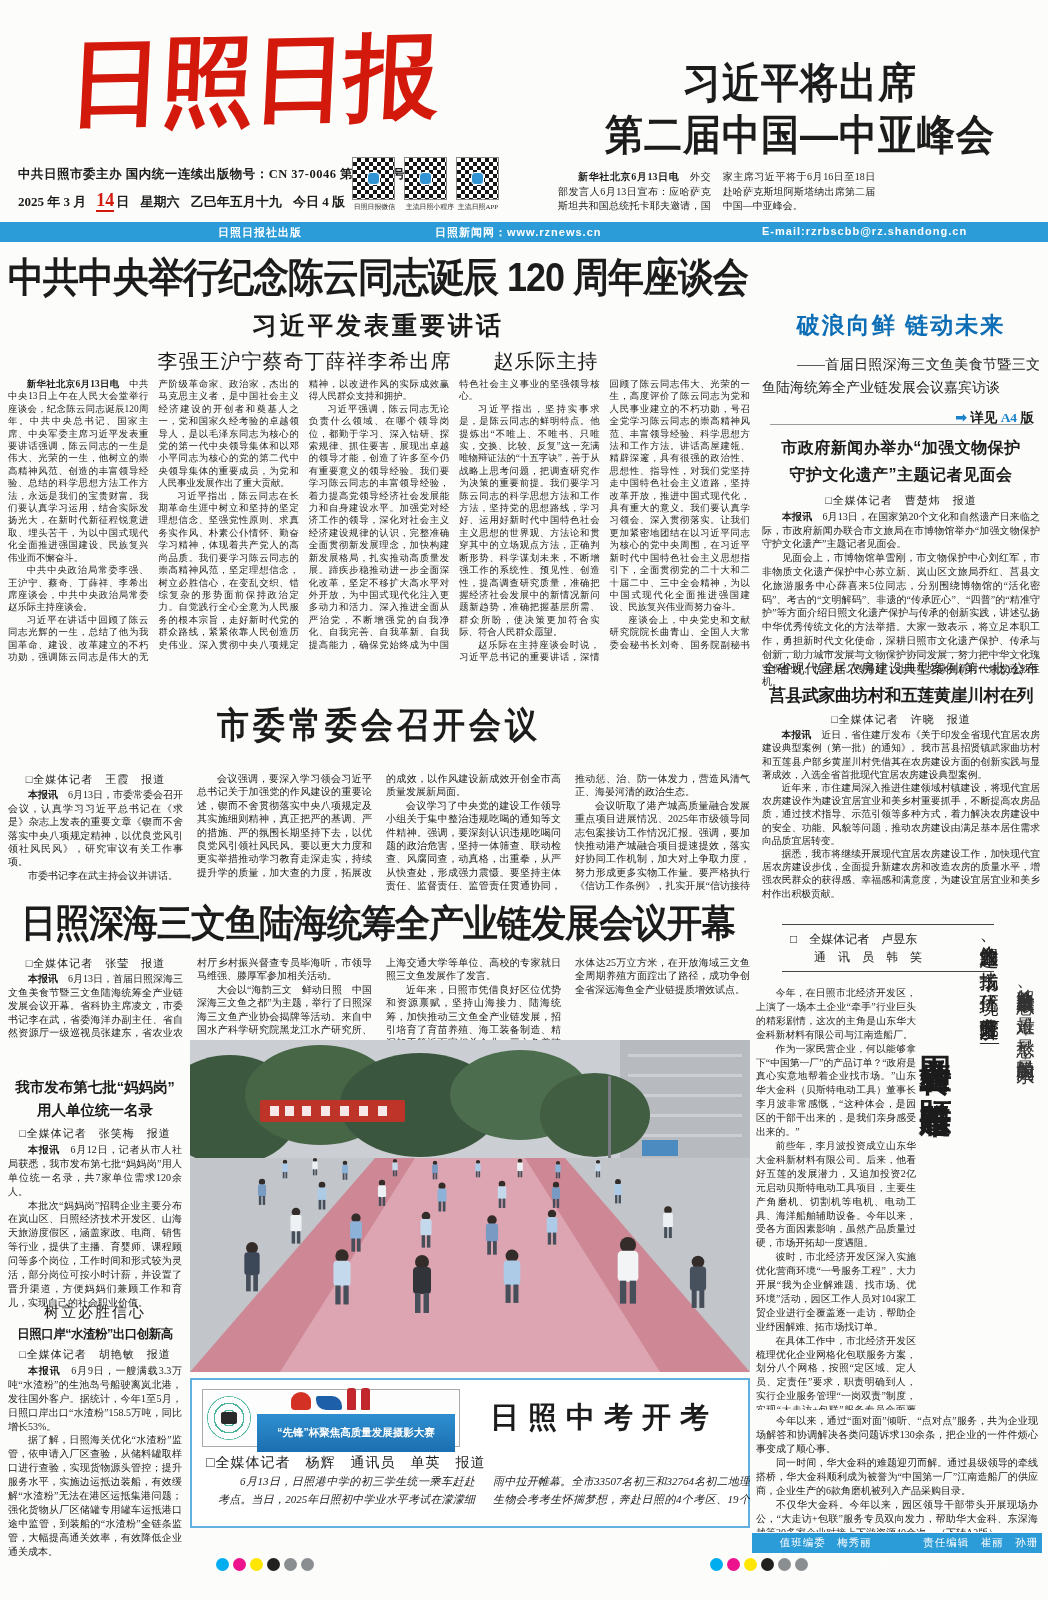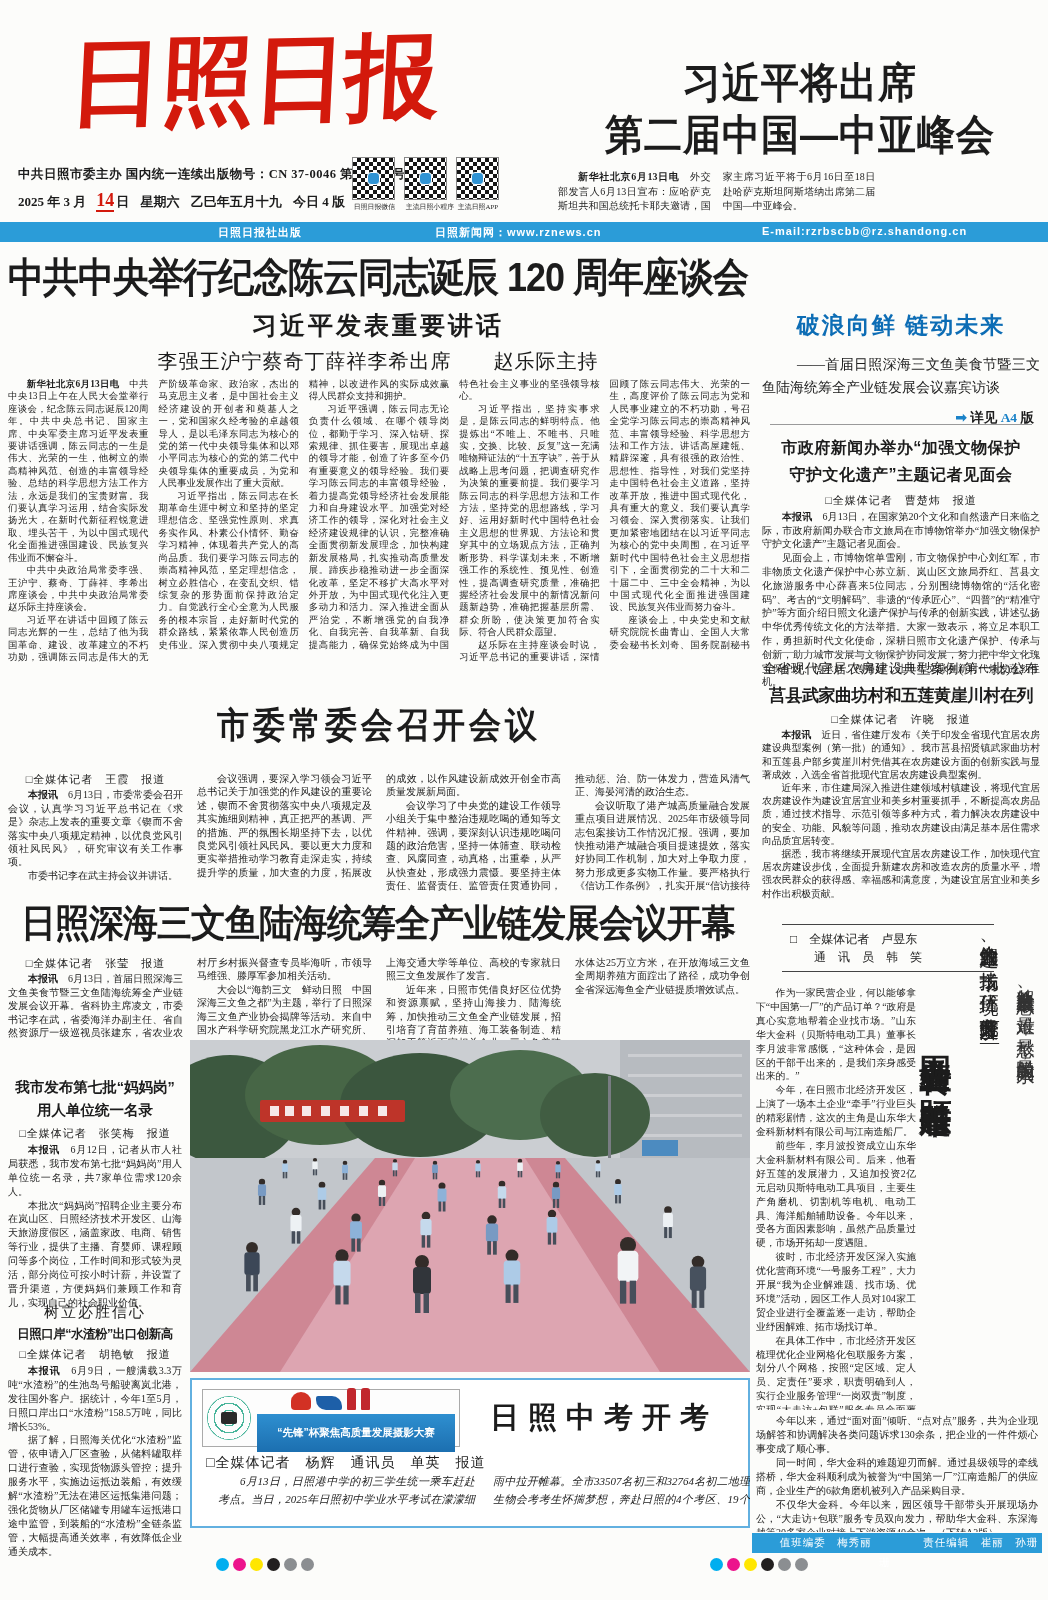--- a/index.html
+++ b/index.html
@@ -415,22 +415,22 @@
         <p class="para">6月13日，日照港中学的初三学生统一乘车赶赴考点。当日，2025年日照初中学业水平考试在濛濛细雨中拉开帷幕。全市33507名初三和32764名初二地理生物会考考生怀揣梦想，奔赴日照的4个考区、19个考点，书写属于自己的青春答卷。</p>
       </div>
   </div>
 
   <div class="abs enterprise">
     <div class="ent-byline">
       <div>□　全媒体记者　卢昱东</div>
       <div>　　通　讯　员　韩　笑</div>
     </div>
     <div class="ent-narrow">
+        <p class="para">今年，在日照市北经济开发区，上演了一场本土企业“牵手”行业巨头的精彩剧情，这次的主角是山东华大金科新材料有限公司与江南造船厂。</p>
         <p class="para">作为一家民营企业，何以能够拿下“中国第一厂”的产品订单？“政府是真心实意地帮着企业找市场。”山东华大金科（贝斯特电动工具）董事长李月波非常感慨，“这种体会，是园区的干部干出来的，是我们亲身感受出来的。”</p>
-        <p class="para">今年，在日照市北经济开发区，上演了一场本土企业“牵手”行业巨头的精彩剧情，这次的主角是山东华大金科新材料有限公司与江南造船厂。</p>
         <p class="para">前些年，李月波投资成立山东华大金科新材料有限公司。后来，他看好五莲的发展潜力，又追加投资2亿元启动贝斯特电动工具项目，主要生产角磨机、切割机等电机、电动工具、海洋船舶辅助设备。今年以来，受各方面因素影响，虽然产品质量过硬，市场开拓却一度遇阻。</p>
         <p class="para">彼时，市北经济开发区深入实施优化营商环境“一号服务工程”，大力开展“我为企业解难题、找市场、优环境”活动，园区工作人员对104家工贸企业进行全覆盖逐一走访，帮助企业纾困解难、拓市场找订单。</p>
         <p class="para">在具体工作中，市北经济开发区梳理优化企业网格化包联服务方案，划分八个网格，按照“定区域、定人员、定责任”要求，职责明确到人，实行企业服务管理“一岗双责”制度，实现“大走访+包联”服务专员全面覆盖，让干部多跑腿、让企业更舒心。</p>
       </div>
     <div class="vtext vk1">从解决企业发展最急、最难、最愁、最盼问题入手，</div>
     <div class="vtext vk2">为企业解难题、找市场、优环境，市北经济开发区——</div>
     <div class="vtext vh">围着企业转　盯着难题干</div>
     <div class="ent-wide">
         <p class="para">今年以来，通过“面对面”倾听、“点对点”服务，共为企业现场解答和协调解决各类问题诉求130余条，把企业的一件件烦心事变成了顺心事。</p>
         <p class="para">同一时间，华大金科的难题迎刃而解。通过县级领导的牵线搭桥，华大金科顺利成为被誉为“中国第一厂”江南造船厂的供应商，企业生产的6款角磨机被列入产品采购目录。</p>

